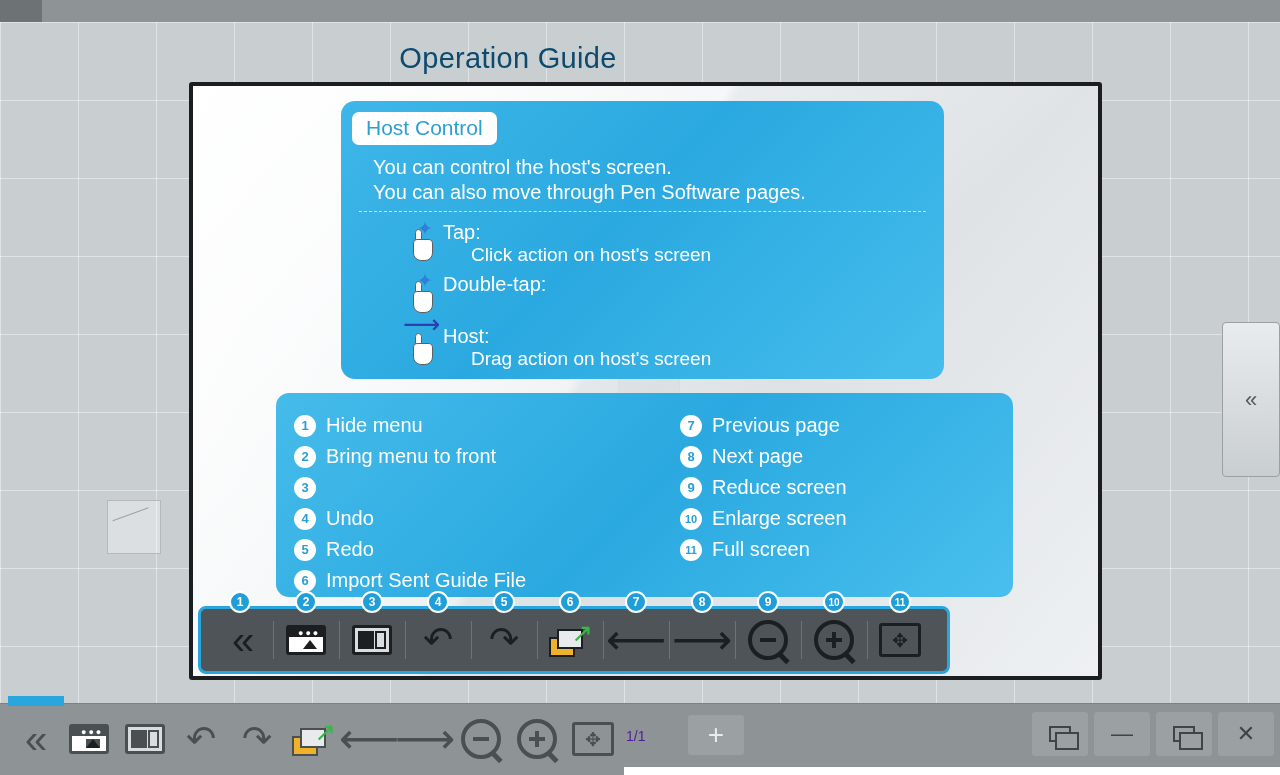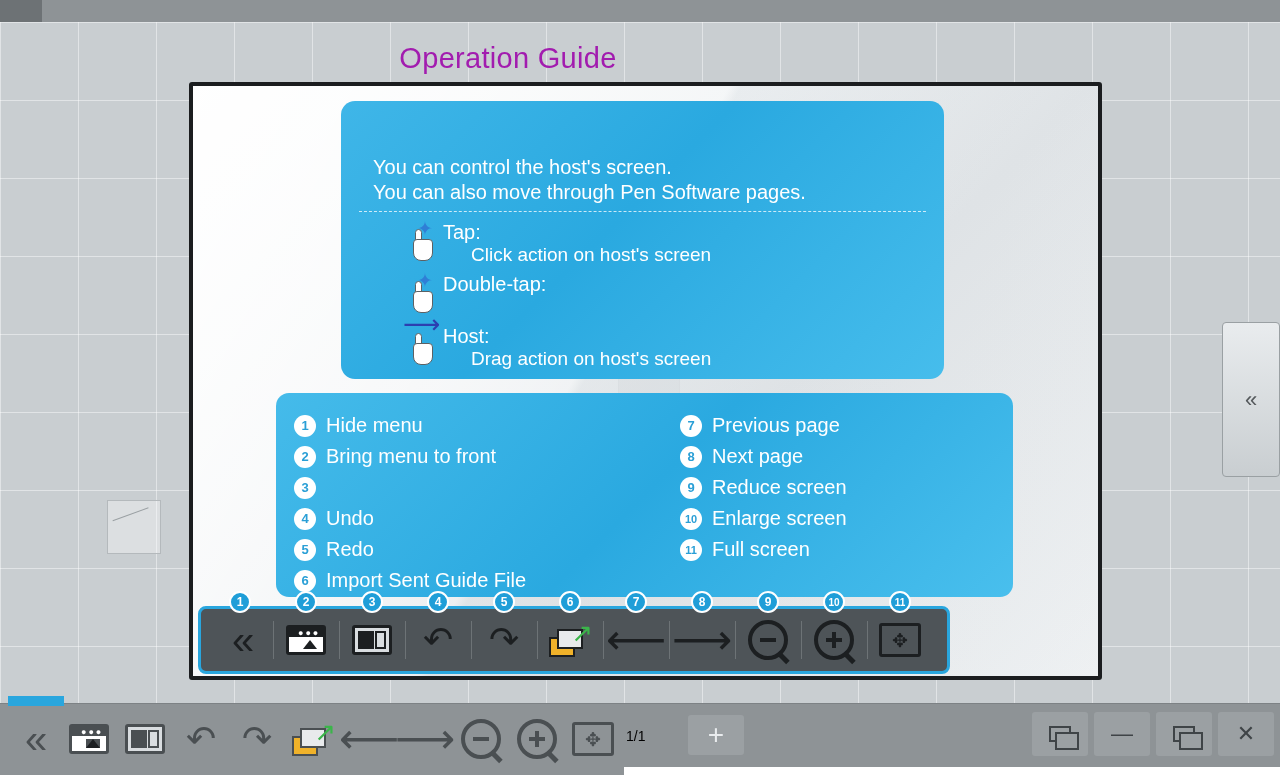--- a/index.html
+++ b/index.html
@@ -39,21 +39,21 @@
     background: #6d7275;
   }
 
   
   .page-title {
     position: absolute;
     left: 0; top: 42px;
     width: 1016px;
     text-align: center;
     font-size: 29px;
-    color: #a21caf;
+    color: #0c4a6e;
     letter-spacing: 0.3px;
   }
 
   
   .side-tab {
     position: absolute;
     background: linear-gradient(to bottom, #e9ecee, #c9ced1);
     border: 1px solid #9aa0a3;
     border-radius: 4px;
     color: #55595c;
@@ -362,21 +362,21 @@
   .app-tool .g-menu-box, .app-tool .g-front, .app-tool .g-full { border-color: #4a4f52; }
   .app-tool .g-menu-box .top, .app-tool .g-menu-box .up,
   .app-tool .g-front .inner { background: #4a4f52; }
   .app-tool .g-front .bar2 { border-color: #4a4f52; }
   .app-tool .g-full .cross { color: #4a4f52; }
   .app-tool .g-import .sheet, .app-tool .g-import .sheet2 { border-color: #4a4f52; }
 
   .page-indicator {
     position: absolute;
     left: 626px; top: 24px;
-    color: #000000;
+    color: #4c1d95;
     font-size: 14px;
   }
   .add-page {
     position: absolute;
     left: 688px; top: 715px;
     width: 56px; height: 40px;
     background: #9ba0a3;
     border-radius: 3px;
     color: #e9ecee;
     font-size: 28px;
@@ -431,20 +431,21 @@
 
 <div class="dialog">
   <div class="watermark">
     <div class="bar b1"></div>
       <div class="bar b2"></div>
       <div class="bar b3"></div>
   </div>
   <div class="gloss"></div>
 
   <div class="host-panel">
+    <div class="host-badge">Host Control</div>
     <div class="host-line l2">You can also move through Pen Software pages.</div>
     <div class="host-line l1">You can control the host's screen.</div>
     <div class="host-divider"></div>
 
     <div class="gesture g1">
       <div class="hand-icon">
         <div class="spark">✦</div>
         <div class="finger"></div>
         <div class="palm"></div>
       </div>

